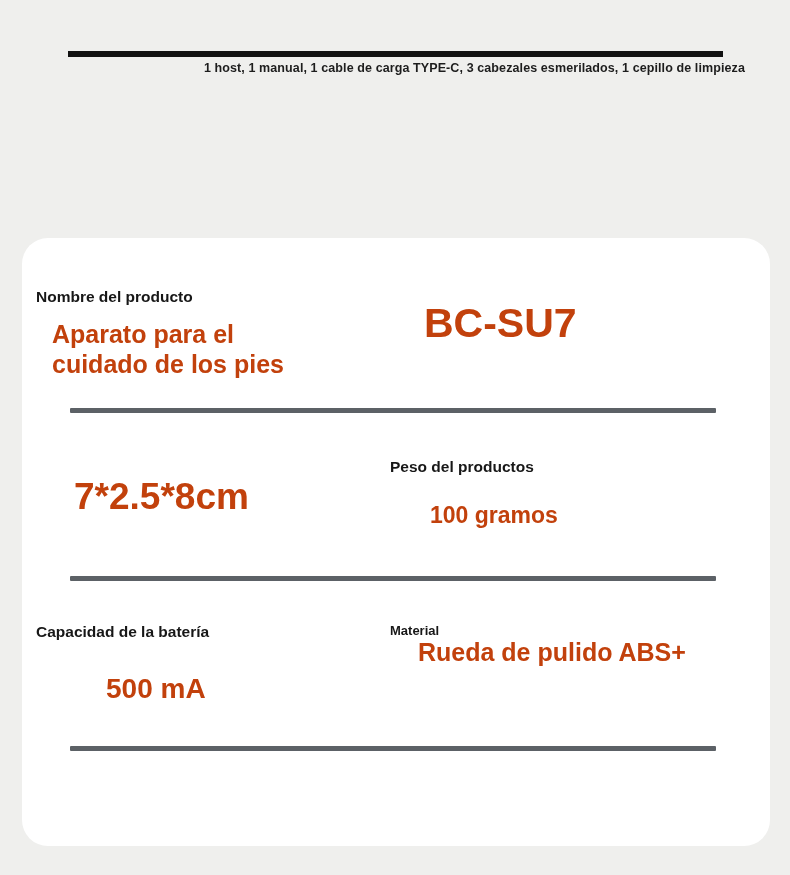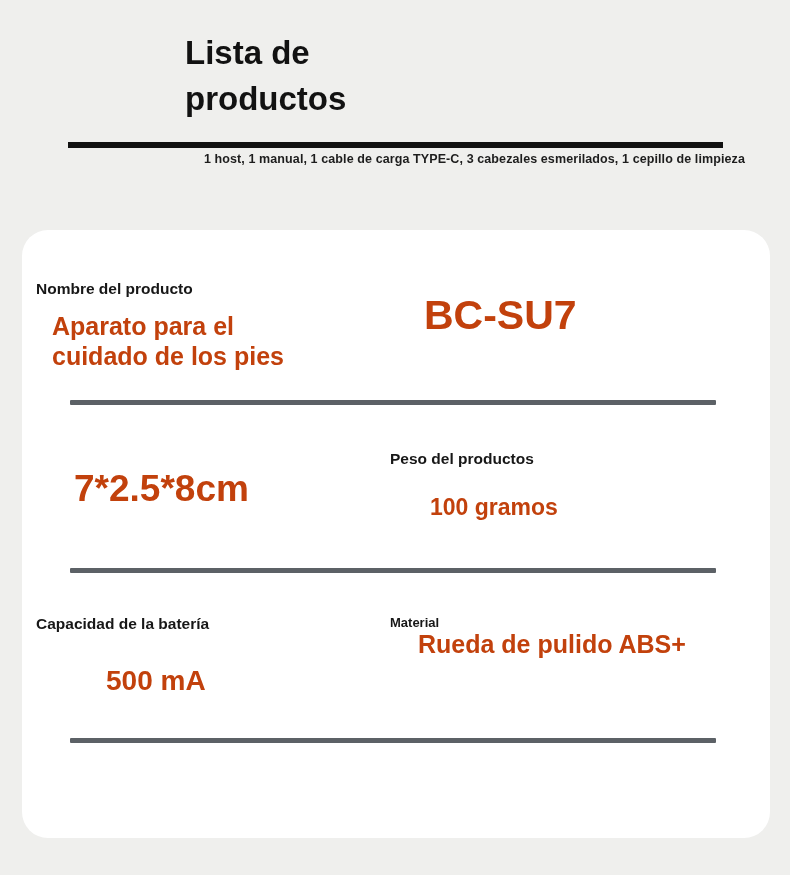--- a/index.html
+++ b/index.html
@@ -54,21 +54,21 @@
     font-size: 12.5px;
     font-weight: bold;
     color: #1d1d1d;
     letter-spacing: 0.1px;
   }
 
   
   .card {
     position: absolute;
     left: 22px;
-    top: 230px;
+    top: 238px;
     width: 748px;
     height: 608px;
     background: #ffffff;
     border-radius: 26px;
   }
 
   .spec-grid {
     position: absolute;
     left: 0;
     top: 0;
@@ -149,26 +149,20 @@
   .ul-1 { left: 48px;  top: 170px; width: 646px; }
   .ul-2 { left: 48px;  top: 338px; width: 646px; }
   .ul-3 { left: 48px;  top: 508px; width: 646px; }
 </style>
 </head>
 <body>
 
 <div class="page">
 
   <div class="header">
-    <div class="header-title">
-      <span class="header-title-inner">
-        <span>Lista de</span><br>
-        <span>productos</span>
-      </span>
-    </div>
     <div class="header-rule"></div>
     <div class="header-sub">1 host, 1 manual, 1 cable de carga TYPE-C, 3 cabezales esmerilados, 1 cepillo de limpieza</div>
   </div>
 
   <div class="card">
     <div class="spec-grid">
 
       <div class="spec-row r1">
         <div class="spec-cell left">
           <div class="spec-label">Nombre del producto</div>

